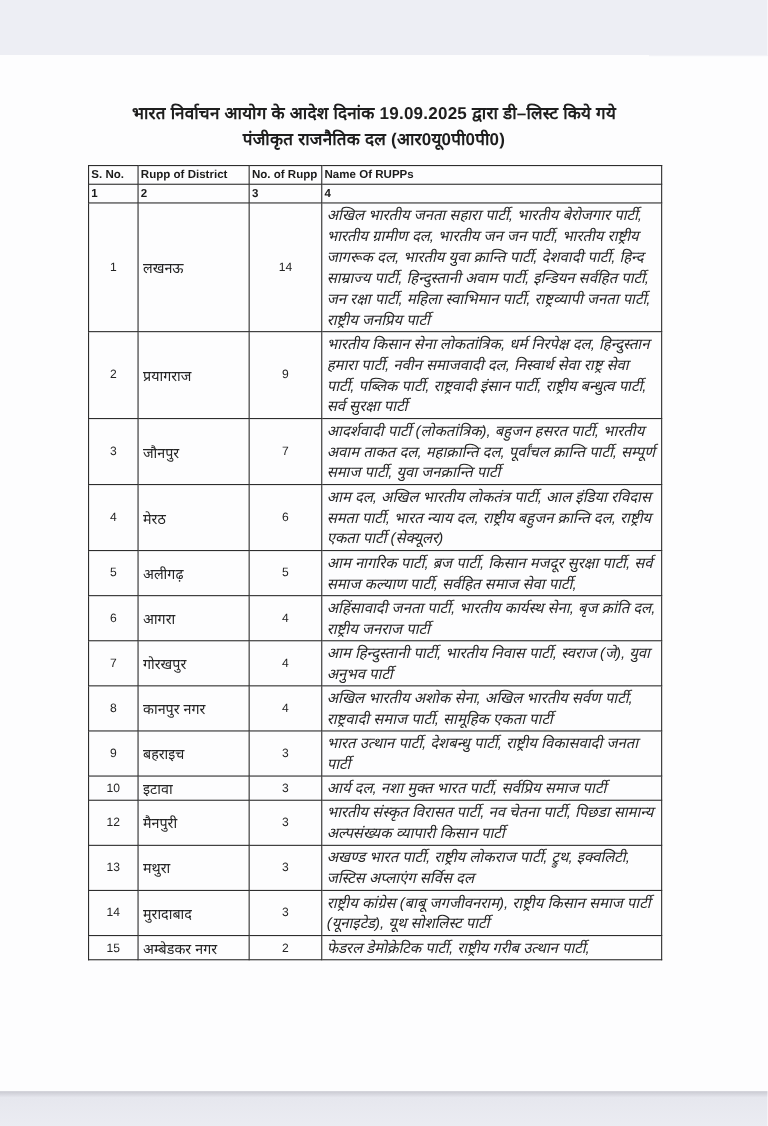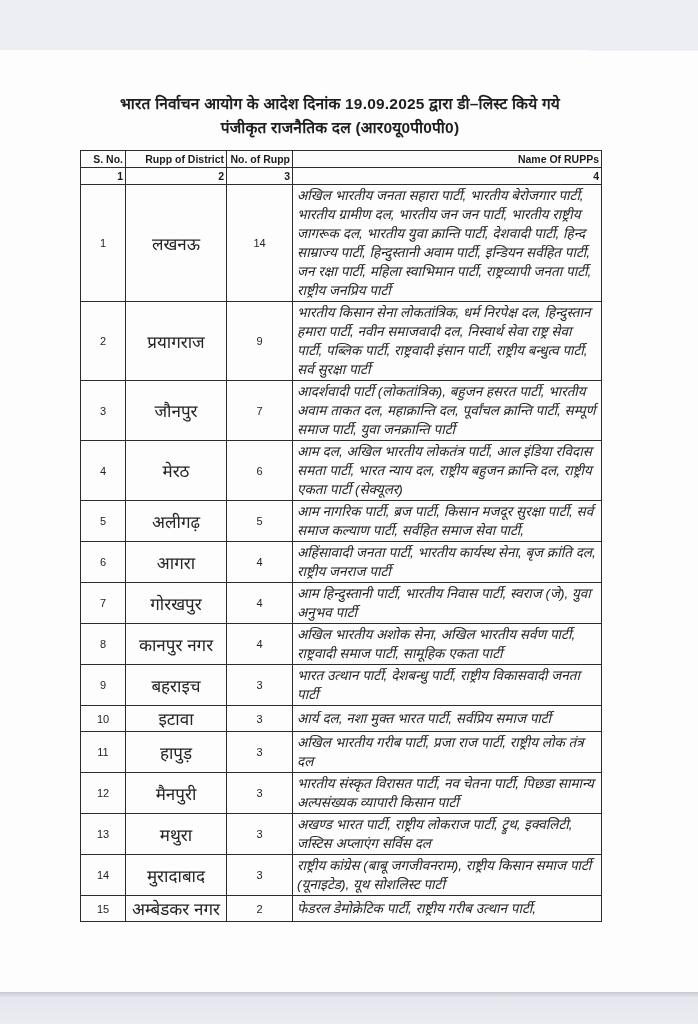--- a/index.html
+++ b/index.html
@@ -58,40 +58,39 @@
   table.rupp-table th,
   table.rupp-table td {
     border: 1.5px solid #2d2d2d;
     vertical-align: middle;
     padding: 1px 4px;
   }
   table.rupp-table thead th {
     font-family: "Liberation Sans", sans-serif;
     font-size: 10.5px;
     font-weight: bold;
-    text-align: right;
+    text-align: left;
     color: #1c1c1c;
     padding: 2px 2px;
   }
   tr.header-numbers th {
     font-size: 10.5px;
     padding: 1px 2px;
   }
   td.col-sno {
     text-align: center;
     font-size: 11px;
     color: #242424;
   }
   td.col-district {
-    font-size: 17px;
+    font-size: 13px;
     padding-left: 6px;
     color: #242424;
     white-space: nowrap;
     overflow: hidden;
-    text-align: center;
   }
   td.col-count {
     text-align: center;
     font-size: 11px;
     color: #242424;
   }
   td.col-parties {
     font-size: 13.5px;
     line-height: 19px;
     padding: 2px 6px 3px 6px;
@@ -190,26 +189,20 @@
             <td class="col-count">3</td>
             <td class="col-parties">भारत उत्थान पार्टी, देशबन्धु पार्टी, राष्ट्रीय विकासवादी जनता पार्टी</td>
           </tr>
           <tr>
             <td class="col-sno">10</td>
             <td class="col-district">इटावा</td>
             <td class="col-count">3</td>
             <td class="col-parties">आर्य दल, नशा मुक्त भारत पार्टी, सर्वप्रिय समाज पार्टी</td>
           </tr>
           <tr>
-            <td class="col-sno">11</td>
-            <td class="col-district">हापुड़</td>
-            <td class="col-count">3</td>
-            <td class="col-parties">अखिल भारतीय गरीब पार्टी, प्रजा राज पार्टी, राष्ट्रीय लोक तंत्र दल</td>
-          </tr>
-          <tr>
             <td class="col-sno">12</td>
             <td class="col-district">मैनपुरी</td>
             <td class="col-count">3</td>
             <td class="col-parties">भारतीय संस्कृत विरासत पार्टी, नव चेतना पार्टी, पिछडा सामान्य अल्पसंख्यक व्यापारी किसान पार्टी</td>
           </tr>
           <tr>
             <td class="col-sno">13</td>
             <td class="col-district">मथुरा</td>
             <td class="col-count">3</td>
             <td class="col-parties">अखण्ड भारत पार्टी, राष्ट्रीय लोकराज पार्टी, ट्रुथ, इक्वलिटी, जस्टिस अप्लाएंग सर्विस दल</td>

